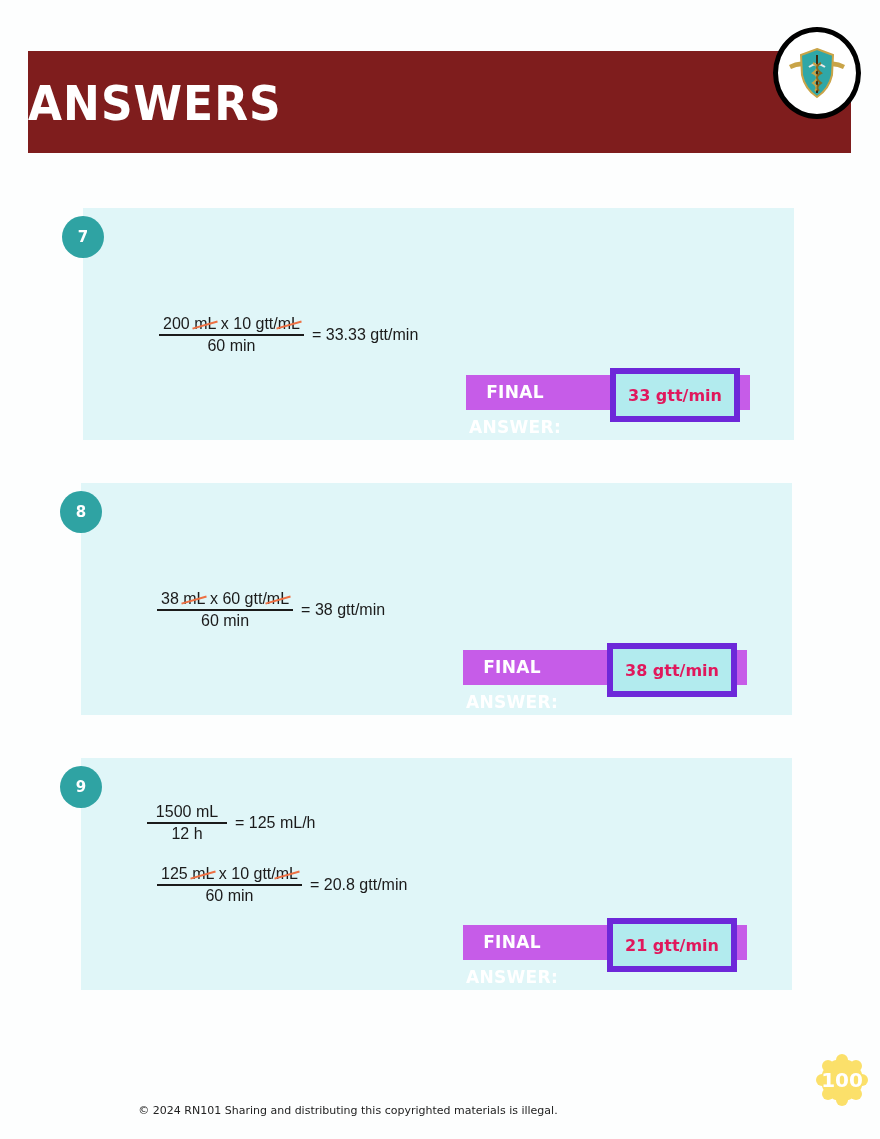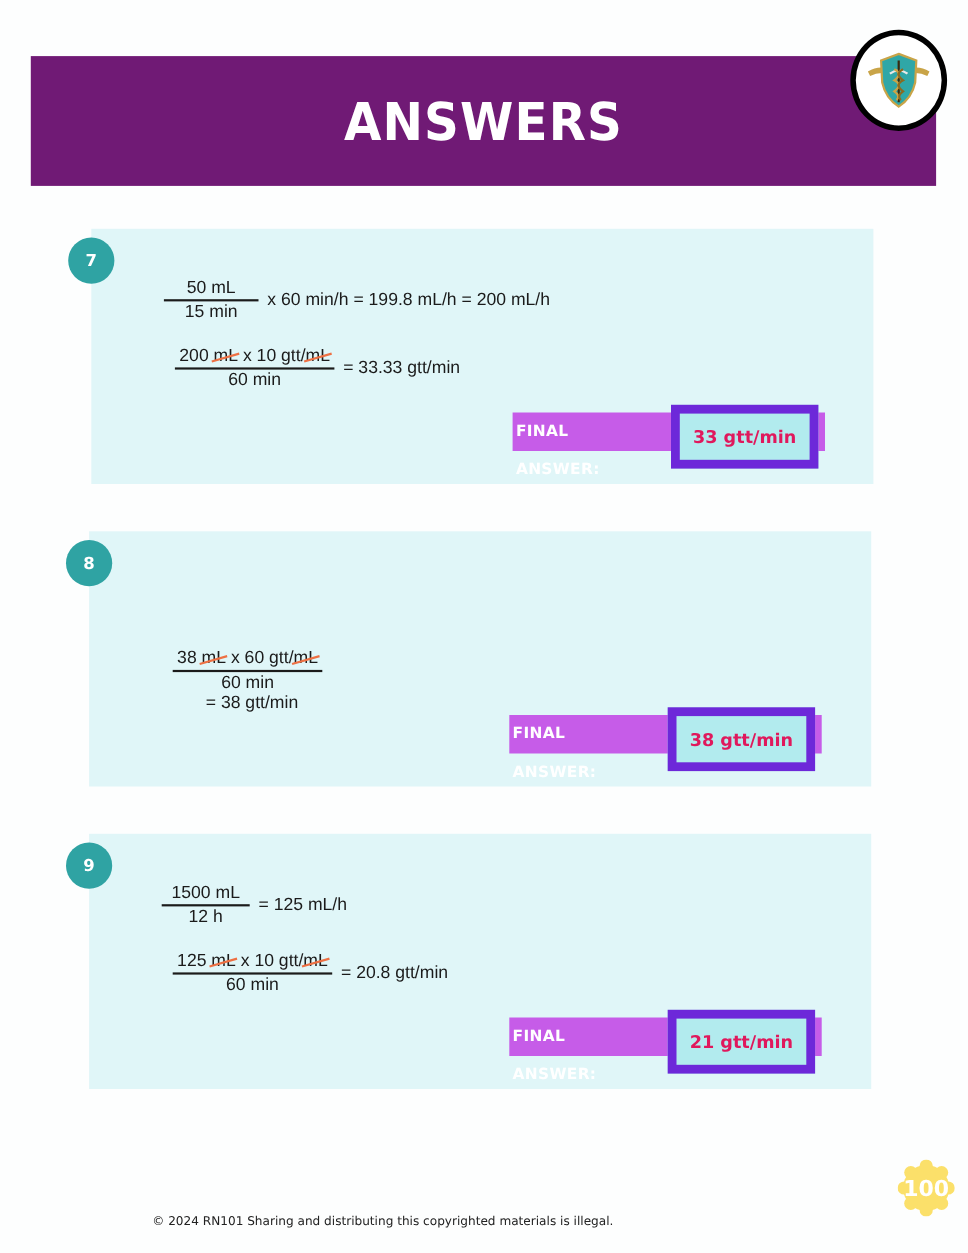--- a/index.html
+++ b/index.html
@@ -3,23 +3,23 @@
   <meta charset="utf-8">
   <style>
     html, body { margin: 0; padding: 0; }
     body {
       width: 880px; height: 1139px; position: relative; overflow: hidden;
       background: #fdfefe;
       font-family: "Liberation Sans", "DejaVu Sans", sans-serif;
       color: #1a1a1a;
     }
     .header-bar {
-      position: absolute; left: 28px; top: 51px; width: 823px; height: 118px;
-      background: #701a75;
-      display: flex; align-items: center; justify-content: center;
+      position: absolute; left: 28px; top: 51px; width: 823px; height: 102px;
+      background: #7f1d1d;
+      display: flex; align-items: center; justify-content: flex-start;
     }
     .header-title {
       color: #ffffff; font-family: "DejaVu Sans", sans-serif; font-weight: bold;
       font-size: 44px; letter-spacing: 1px; transform: scaleY(1.08);
       margin-top: 2px;
     }
     .logo {
       position: absolute; left: 773px; top: 27px; width: 78px; height: 82px;
       border: 5px solid #000; border-radius: 50%; background: #fff;
       display: flex; align-items: center; justify-content: center;
@@ -48,26 +48,27 @@
       height: 2px; background: #ee7043; transform: rotate(-16deg);
     }
     .final {
       position: absolute; height: 48px;
     }
     .final-label-bg {
       position: absolute; left: 0; top: 7px; width: 284px; height: 35px; background: #c65ce8;
     }
     .final-label {
       position: absolute; left: 3px; top: 7px; height: 48px; line-height: 35px;
-      color: #fff; font-weight: bold; font-size: 14px; letter-spacing: 0.3px;
+      color: #fff; font-weight: bold; font-size: 17px; letter-spacing: 0.3px;
       font-family: "DejaVu Sans", sans-serif;
+      text-align: center;
     }
     .final-value {
       position: absolute; left: 144px; top: 0; width: 118px; height: 42px;
-      background: #b2ebee; border: 8px solid #6d28d9;
+      background: #b2ebee; border: 6px solid #6d28d9;
       display: flex; align-items: center; justify-content: center;
       color: #e0185c; font-weight: bold; font-size: 16px;
       font-family: "DejaVu Sans", sans-serif;
     }
     .footer {
       position: absolute; left: 0; width: 696px; top: 1104px; text-align: center;
       font-size: 11px; color: #222; font-family: "DejaVu Sans", sans-serif;
     }
     .page-badge {
       position: absolute; left: 800px; top: 1054px; width: 52px; height: 52px; margin-left: 16px;
@@ -91,46 +92,38 @@
     <path d="M32 6 L48 12 L47 32 Q44 46 32 54 Q20 46 17 32 L16 12 Z" fill="#2fa7a7" stroke="#c9a448" stroke-width="2"></path>
     <path d="M24 24 Q32 18 40 24" stroke="#e8e8e8" stroke-width="2" fill="none"></path>
     <line x1="32" y1="12" x2="32" y2="50" stroke="#3a2a10" stroke-width="2"></line>
     <path d="M28 20 Q36 24 28 30 Q36 34 28 40 Q34 44 30 48" stroke="#c9a448" stroke-width="2" fill="none"></path>
     <path d="M36 20 Q28 24 36 30 Q28 34 36 40 Q30 44 34 48" stroke="#8a6a20" stroke-width="2" fill="none"></path>
   </svg>
 </div>
 
 <div class="card" style="left:83px; top:208px;">
   <div class="badge" style="left:-21px; top:8px;">7</div>
-  <div class="eq" style="left:66px; top:44px;">
-    <span class="frac">
-      <span class="num">50 mL</span>
-      <span class="bar" style="min-width:86px"></span>
-      <span class="den">15 min</span>
-    </span>
-    <span class="rhs">x 60 min/h = 199.8 mL/h = 200 mL/h</span>
-  </div>
   <div class="eq" style="left:76px; top:106px;">
     <span class="frac">
       <span class="num"><span>200 </span><span class="strike">mL</span><span> x 10 gtt/</span><span class="strike">mL</span></span>
       <span class="bar"></span>
       <span class="den">60 min</span>
     </span>
     <span class="rhs">= 33.33 gtt/min</span>
   </div>
   <div class="final" style="left:383px; top:160px;">
     <div class="final-label-bg"></div>
     <div class="final-label">FINAL ANSWER:</div>
     <div class="final-value">33 gtt/min</div>
   </div>
 </div>
 
 <div class="card" style="left:81px; top:483px;">
   <div class="badge" style="left:-21px; top:8px;">8</div>
-  <div class="eq" style="left:76px; top:106px;flex-direction:column;">
+  <div class="eq" style="left:76px; top:106px;">
     <span class="frac">
       <span class="num"><span>38 </span><span class="strike">mL</span><span> x 60 gtt/</span><span class="strike">mL</span></span>
       <span class="bar"></span>
       <span class="den">60 min</span>
     </span>
     <span class="rhs">= 38 gtt/min</span>
   </div>
   <div class="final" style="left:382px; top:160px;">
     <div class="final-label-bg"></div>
     <div class="final-label">FINAL ANSWER:</div>

